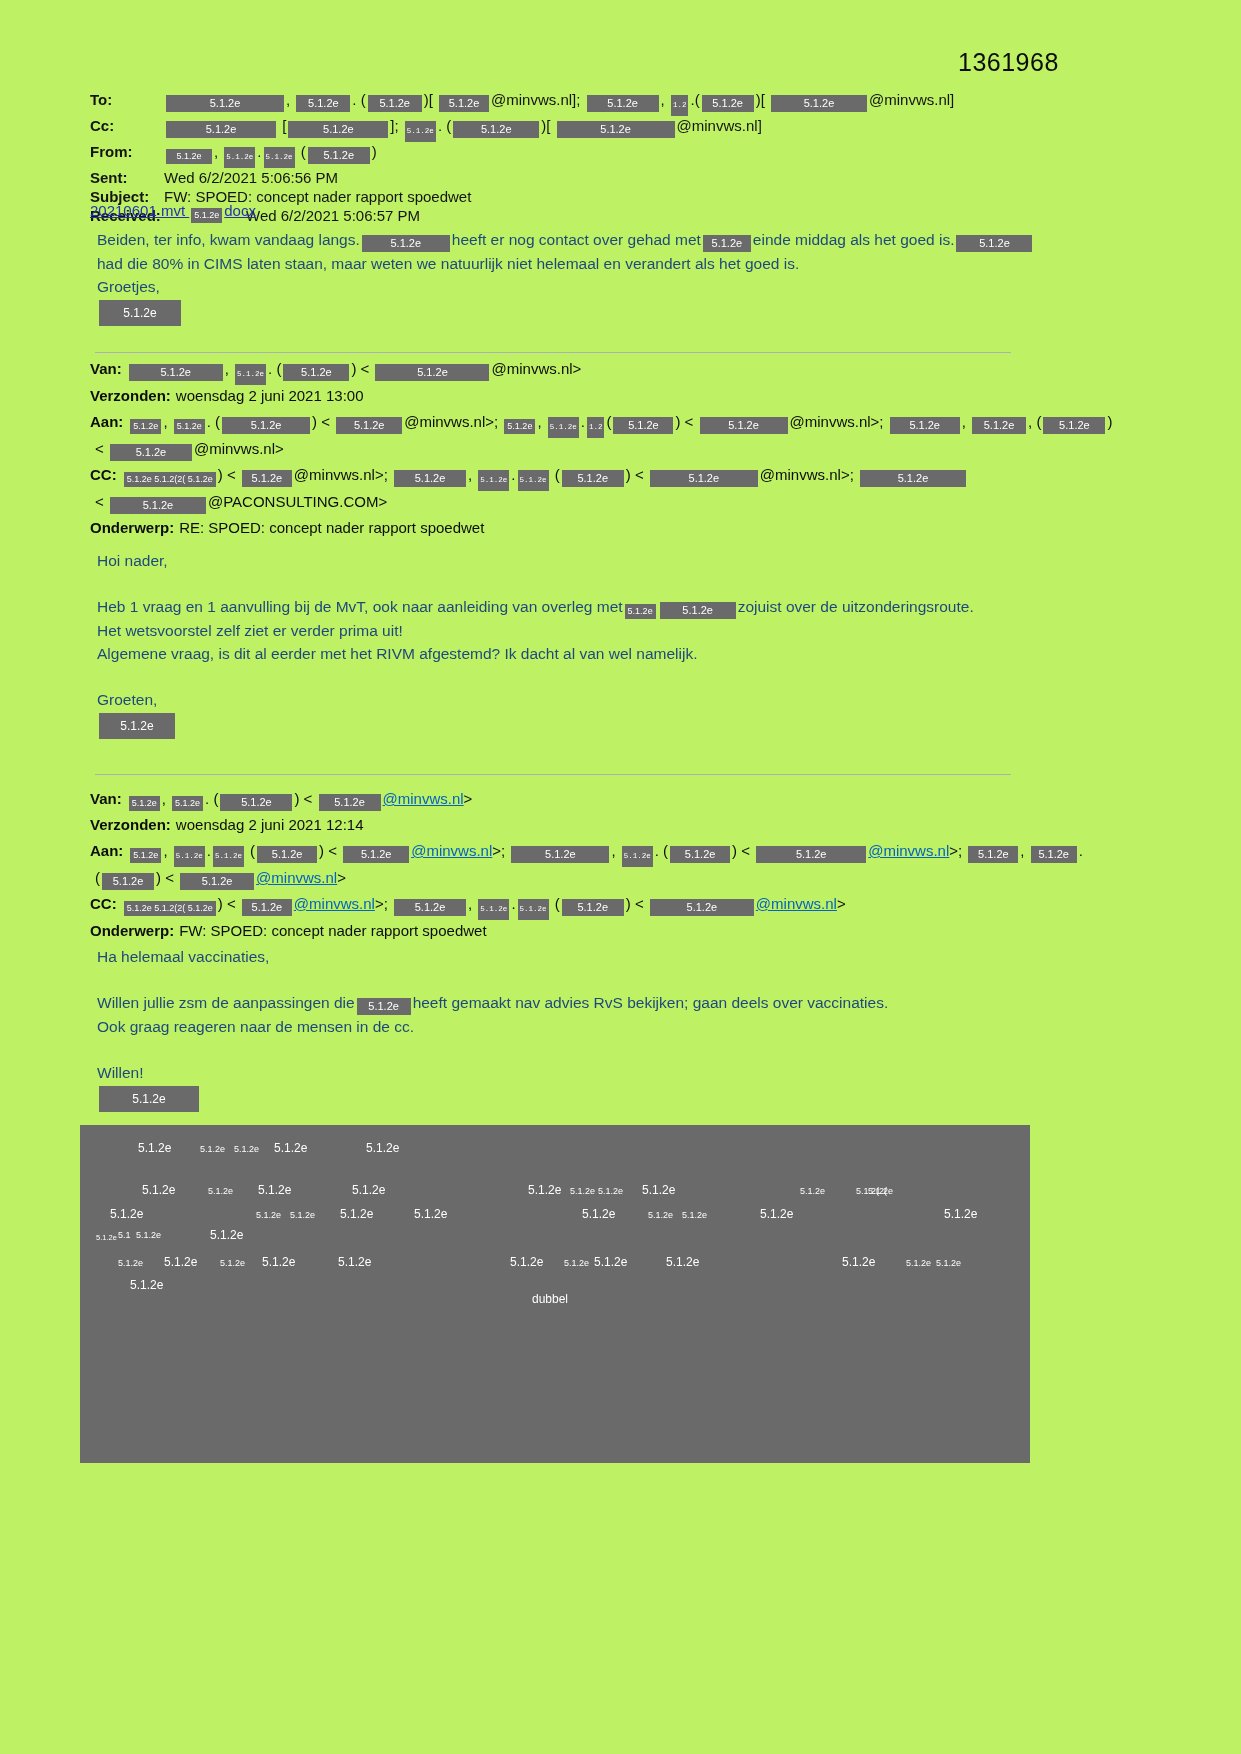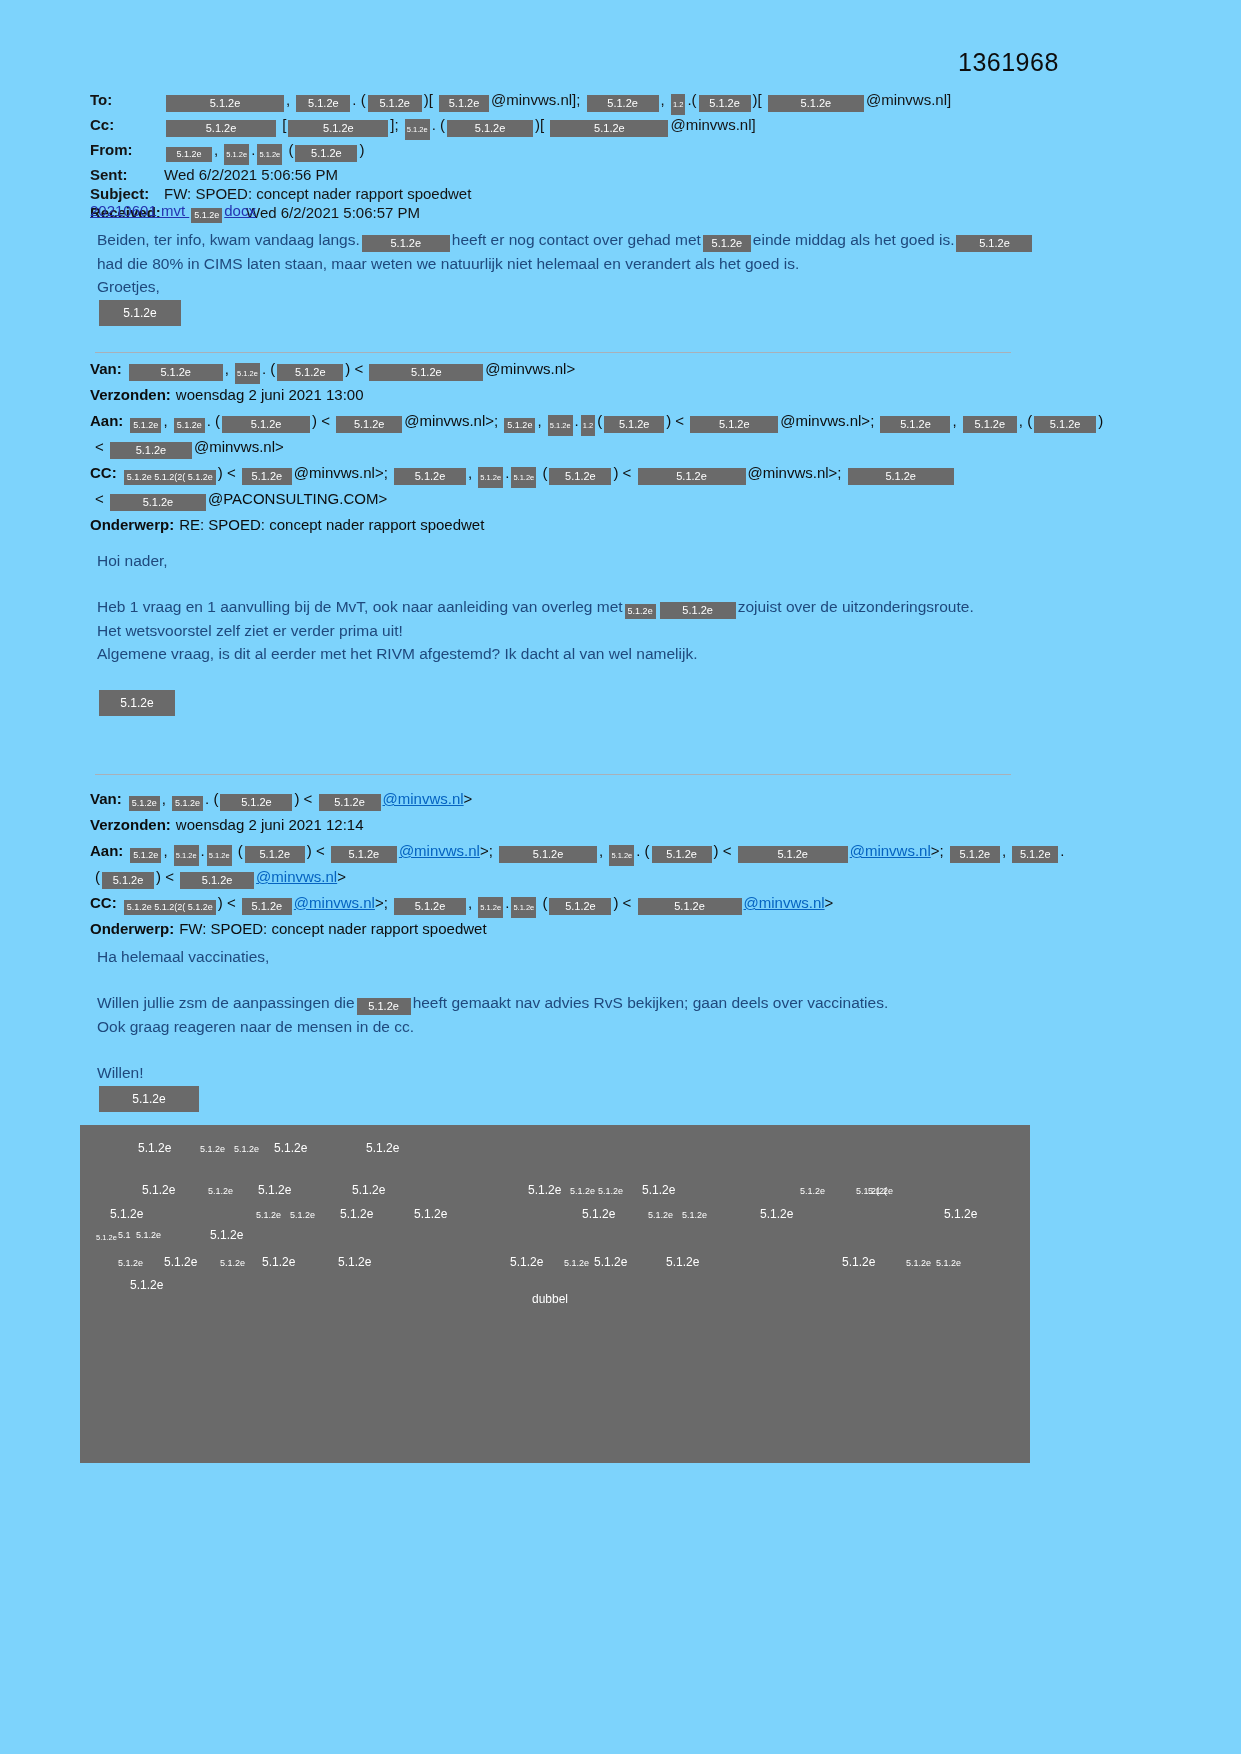--- a/index.html
+++ b/index.html
@@ -1,38 +1,38 @@
 <!DOCTYPE html>
 <html><head>
 <meta charset="utf-8">
 <style>
   html,body{margin:0;padding:0;background:#ffffff;}
   .page{
-    position:relative;width:1241px;height:1754px;background:#7dd3fc;
+    position:relative;width:1241px;height:1754px;background:#bef264;
     font-family:"Liberation Sans", sans-serif;color:#111;overflow:hidden;
   }
   .doc-number{position:absolute;left:958px;top:48px;font-size:25px;font-weight:500;color:#0d0d0d;letter-spacing:.5px;}
   
   .email-header{position:absolute;left:90px;top:90px;width:1070px;font-size:15px;color:#141414;}
   .hrow{min-height:19px;line-height:19px;white-space:nowrap;}
   .hlab{display:inline-block;width:74px;font-weight:bold;vertical-align:top;}
   .hval{display:inline-block;vertical-align:top;}
   .attach-line{position:absolute;left:90px;top:202px;font-size:15px;}
   
   .quoted{position:absolute;left:90px;width:1100px;font-size:15px;color:#0d0d0d;}
   .quoted .hrow{min-height:26px;line-height:22px;white-space:normal;}
   .quoted .hlab{width:auto;margin-right:5px;}
   
   .body-block{position:absolute;left:97px;width:1080px;font-size:15.5px;color:#1f497d;}
   .bline{min-height:23px;line-height:23px;}
   
   .rd{display:inline-block;background:#6a6a6a;color:#fff;font-size:11px;line-height:13px;
       padding:2px 5px;margin:0 2px;text-align:center;vertical-align:-2px;}
   .rd.sm{font-size:9px;line-height:11px;padding:2px 3px;}
-  .rd.xs{font-size:7.5px;line-height:9px;padding:6px 2px;}
+  .rd.xs{font-size:7.5px;line-height:9px;padding:6px 2px;font-family:Liberation Mono, monospace;}
   .rd.big{font-size:12px;line-height:18px;padding:4px 10px;}
   
   .lnk{color:#0563c1;text-decoration:underline;cursor:pointer;}
   .attach-line .lnk{color:#2433b0;}
   
   .divider{position:absolute;left:95px;width:916px;height:0;border-top:1px solid #a9b0b8;}
   
   .sheet{position:absolute;left:80px;top:1125px;width:950px;height:338px;background:#6a6a6a;}
   .slab{position:absolute;color:#ffffff;white-space:nowrap;}
   .slab.lg{font-size:12px;}
@@ -76,20 +76,21 @@
       <div class="hrow"><span class="hlab">Onderwerp:</span><span class="hval"><span>RE: SPOED: concept nader rapport spoedwet</span></span></div>
     </div>
 
   <div class="body-block" style="top:549px;">
       <div class="bline"><span>Hoi nader,</span></div>
       <div class="bline"></div>
       <div class="bline"><span>Heb 1 vraag en 1 aanvulling bij de MvT, ook naar aanleiding van overleg met</span><span class="rd sm">5.1.2e</span><span class="rd" style="min-width: 66px;">5.1.2e</span><span>zojuist over de uitzonderingsroute.</span></div>
       <div class="bline"><span>Het wetsvoorstel zelf ziet er verder prima uit!</span></div>
       <div class="bline"><span>Algemene vraag, is dit al eerder met het RIVM afgestemd? Ik dacht al van wel namelijk.</span></div>
       <div class="bline"></div>
+      <div class="bline"><span>Groeten,</span></div>
       <div class="bline"><span class="rd big" style="min-width: 56px;">5.1.2e</span></div>
     </div>
 
   <div class="divider" style="top:774px;"></div>
 
   <div class="quoted" style="top:788px;">
       <div class="hrow"><span class="hlab">Van:</span><span class="hval"><span class="rd sm">5.1.2e</span><span>, </span><span class="rd sm">5.1.2e</span><span>. (</span><span class="rd" style="min-width: 62px;">5.1.2e</span><span>) &lt; </span><span class="rd" style="min-width: 52px;">5.1.2e</span><span class="lnk">@minvws.nl</span><span>&gt;</span></span></div>
       <div class="hrow"><span class="hlab">Verzonden:</span><span class="hval"><span>woensdag 2 juni 2021 12:14</span></span></div>
       <div class="hrow"><span class="hlab">Aan:</span><span class="hval"><span class="rd sm">5.1.2e</span><span>, </span><span class="rd xs">5.1.2e</span><span>.</span><span class="rd xs">5.1.2e</span><span> (</span><span class="rd" style="min-width: 50px;">5.1.2e</span><span>) &lt; </span><span class="rd" style="min-width: 56px;">5.1.2e</span><span class="lnk">@minvws.nl</span><span>&gt;; </span><span class="rd" style="min-width: 88px;">5.1.2e</span><span>, </span><span class="rd xs">5.1.2e</span><span>. (</span><span class="rd" style="min-width: 50px;">5.1.2e</span><span>) &lt; </span><span class="rd" style="min-width: 100px;">5.1.2e</span><span class="lnk">@minvws.nl</span><span>&gt;; </span><span class="rd" style="min-width: 40px;">5.1.2e</span><span>, </span><span class="rd" style="min-width: 36px;">5.1.2e</span><span>.</span></span></div>
       <div class="hrow"><span class="hlab"></span><span class="hval"><span>(</span><span class="rd" style="min-width: 42px;">5.1.2e</span><span>) &lt; </span><span class="rd" style="min-width: 64px;">5.1.2e</span><span class="lnk">@minvws.nl</span><span>&gt;</span></span></div>

